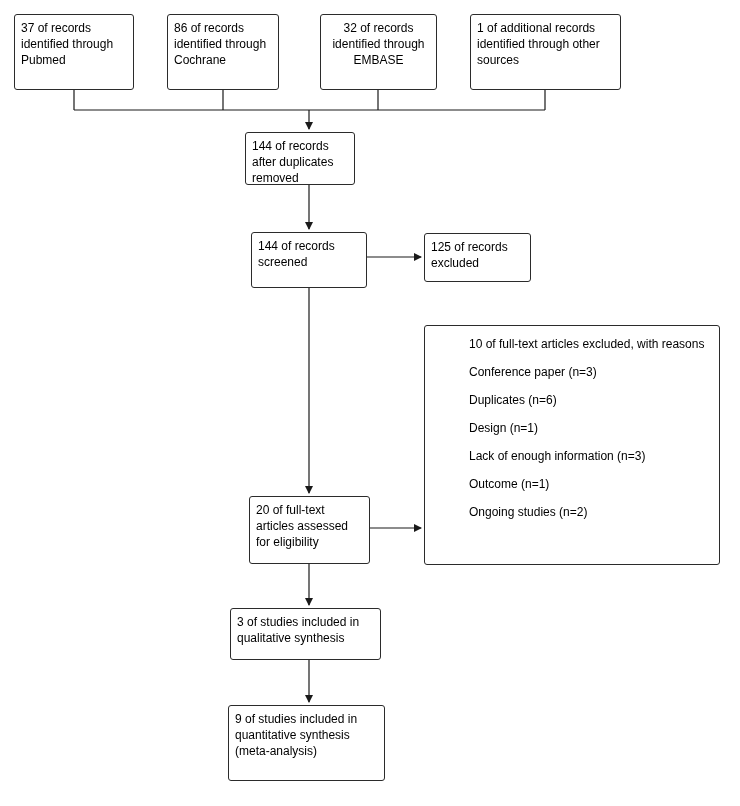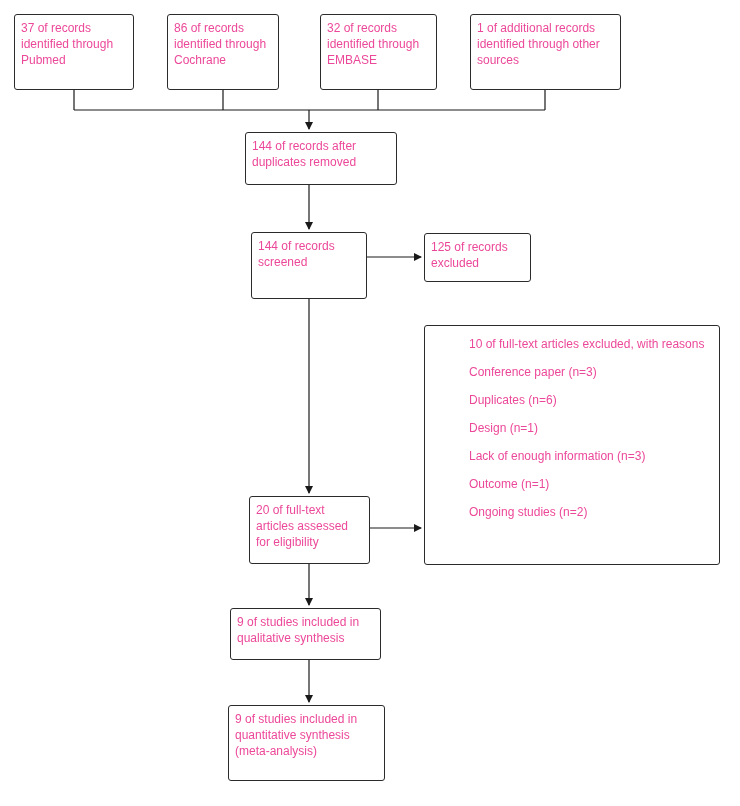--- a/index.html
+++ b/index.html
@@ -19,21 +19,21 @@
     pointer-events: none;
   }
   .box {
     position: absolute;
     background: #ffffff;
     border: 1px solid #2b2b2b;
     border-radius: 3px;
     padding: 5px 6px;
     font-size: 12px;
     line-height: 16px;
-    color: #ec4899;
+    color: #000000;
   }
   .excl-box { padding: 4px 9px; }
   .excl-line {
     line-height: 28px;
     white-space: nowrap;
     font-size: 12px;
   }
 </style>
 </head>
 <body>
@@ -65,33 +65,33 @@
   </svg>
 
   <div class="box" style="left:14px; top:14px; width:120px; height:76px;">
     <span>37 of records identified through Pubmed</span>
   </div>
 
   <div class="box" style="left:167px; top:14px; width:112px; height:76px;">
     <span>86 of records identified through Cochrane</span>
   </div>
 
-  <div class="box" style="left:320px; top:14px; width:117px; height:76px;">
+  <div class="box" style="left:320px; top:14px; width:117px; height:76px;text-align:center;">
     <span>32 of records identified through EMBASE</span>
   </div>
 
   <div class="box" style="left:470px; top:14px; width:151px; height:76px;">
     <span>1 of additional records identified through other sources</span>
   </div>
 
-  <div class="box" style="left:245px; top:132px; width:152px; height:53px;">
+  <div class="box" style="left:245px; top:132px; width:110px; height:53px;">
     <span>144 of records after duplicates removed</span>
   </div>
 
-  <div class="box" style="left:251px; top:232px; width:116px; height:67px;">
+  <div class="box" style="left:251px; top:232px; width:116px; height:56px;">
     <span>144 of records screened</span>
   </div>
 
   <div class="box" style="left:424px; top:233px; width:107px; height:49px;">
     <span>125 of records excluded</span>
   </div>
 
   <div class="box excl-box" style="left:424px; top:325px; width:296px; height:240px;padding-left:44px;">
     <div class="excl-line">10 of full-text articles excluded, with reasons</div>
     <div class="excl-line">Conference paper (n=3)</div>
@@ -100,20 +100,20 @@
     <div class="excl-line">Lack of enough information (n=3)</div>
     <div class="excl-line">Outcome (n=1)</div>
     <div class="excl-line">Ongoing studies (n=2)</div>
   </div>
 
   <div class="box" style="left:249px; top:496px; width:121px; height:68px;">
     <span>20 of full-text articles assessed for eligibility</span>
   </div>
 
   <div class="box" style="left:230px; top:608px; width:151px; height:52px;">
-    <span>9 of studies included in qualitative synthesis</span>
+    <span>3 of studies included in qualitative synthesis</span>
   </div>
 
   <div class="box" style="left:228px; top:705px; width:157px; height:76px;">
     <span>9 of studies included in quantitative synthesis (meta-analysis)</span>
   </div>
 
 </div>
 
 </body></html>

